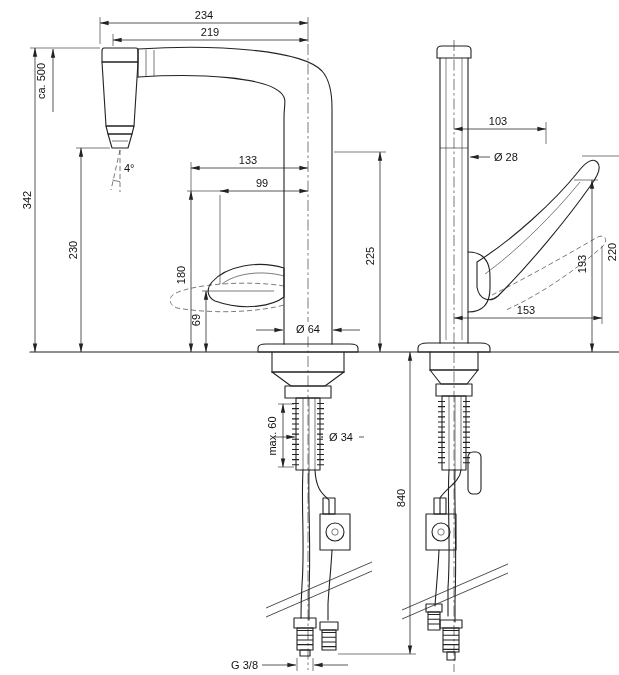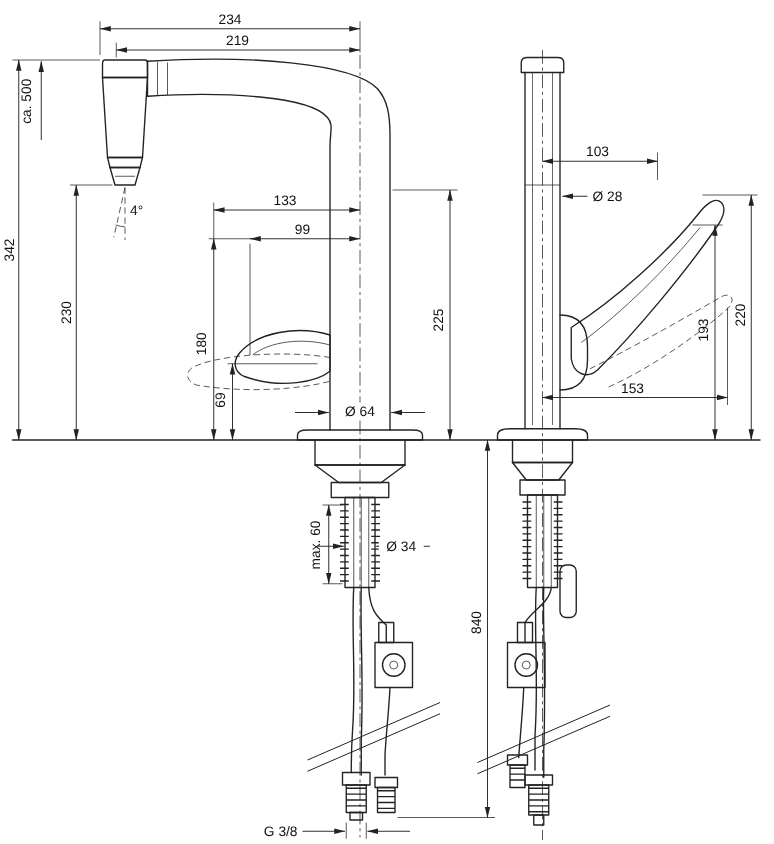--- a/index.html
+++ b/index.html
@@ -1,16 +1,16 @@
 <!DOCTYPE html>
 <html><head>
 <meta charset="utf-8">
 <style>
   html,body{margin:0;padding:0;background:#ffffff;}
-  .stage{width:570px;height:675px;background:#fff;position:relative;font-family:"Liberation Sans",sans-serif;}
+  .stage{width:570px;height:675px;background:#fff;position:relative;font-family:"Liberation Sans",sans-serif;padding-left:20px;}
   svg{display:block;}
   
   .o  {fill:none;stroke:#232323;stroke-width:1.1;stroke-linejoin:round;stroke-linecap:round;}
   .t  {fill:none;stroke:#232323;stroke-width:0.6;}
   .tt {fill:none;stroke:#232323;stroke-width:0.55;}
   .d  {fill:none;stroke:#222222;stroke-width:0.75;}
   .dash{stroke-dasharray:5 3;}
   .cl {fill:none;stroke:#232323;stroke-width:0.6;stroke-dasharray:11 3 2.5 3;}
   .brk{fill:none;stroke:#232323;stroke-width:0.8;}
   .hx {fill:none;stroke:#232323;}

